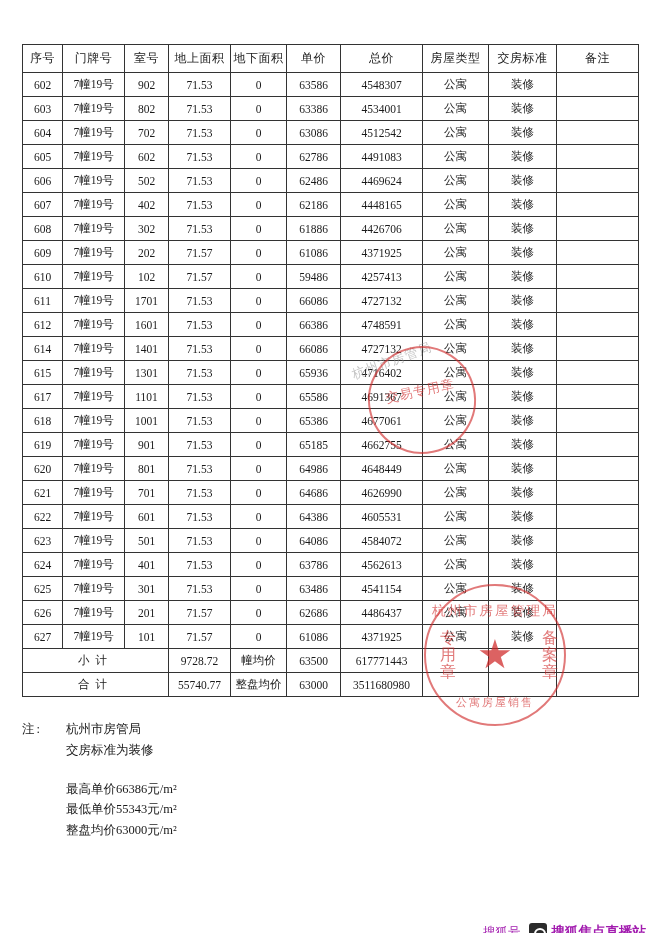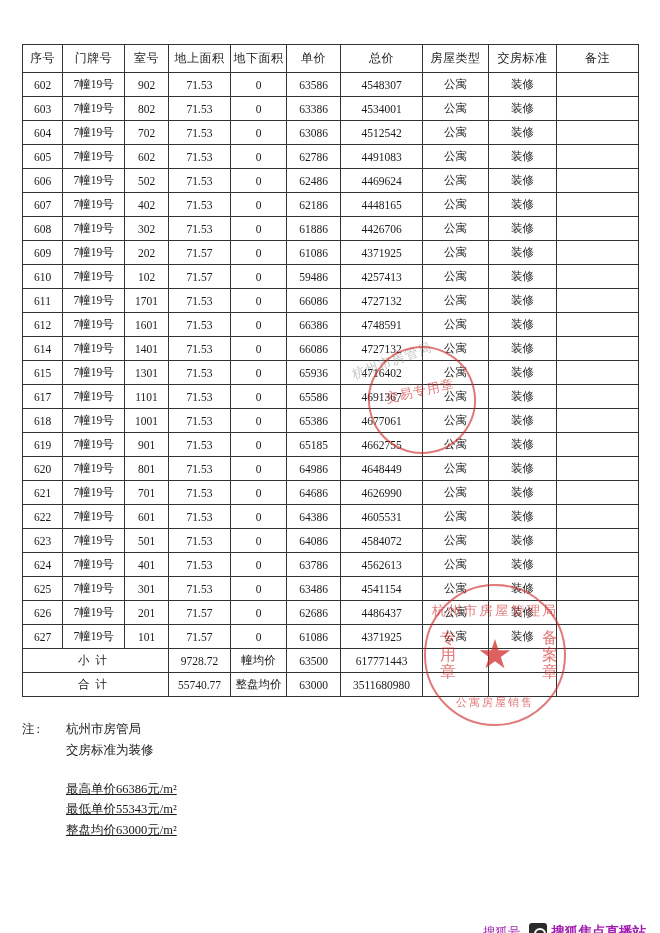--- a/index.html
+++ b/index.html
@@ -76,21 +76,20 @@
   }
   .notes .note-lines div {
     margin-bottom: 7px;
   }
   .notes .note-block2 {
     margin-left: 44px;
     margin-top: 18px;
   }
   .notes .note-block2 div {
     margin-bottom: 7px;
-    text-decoration: underline;
   }
 
   
   .stamp {
     position: absolute;
     border-radius: 50%;
     border: 2.5px solid rgba(206, 38, 38, 0.62);
     color: rgba(206, 38, 38, 0.62);
     pointer-events: none;
   }

